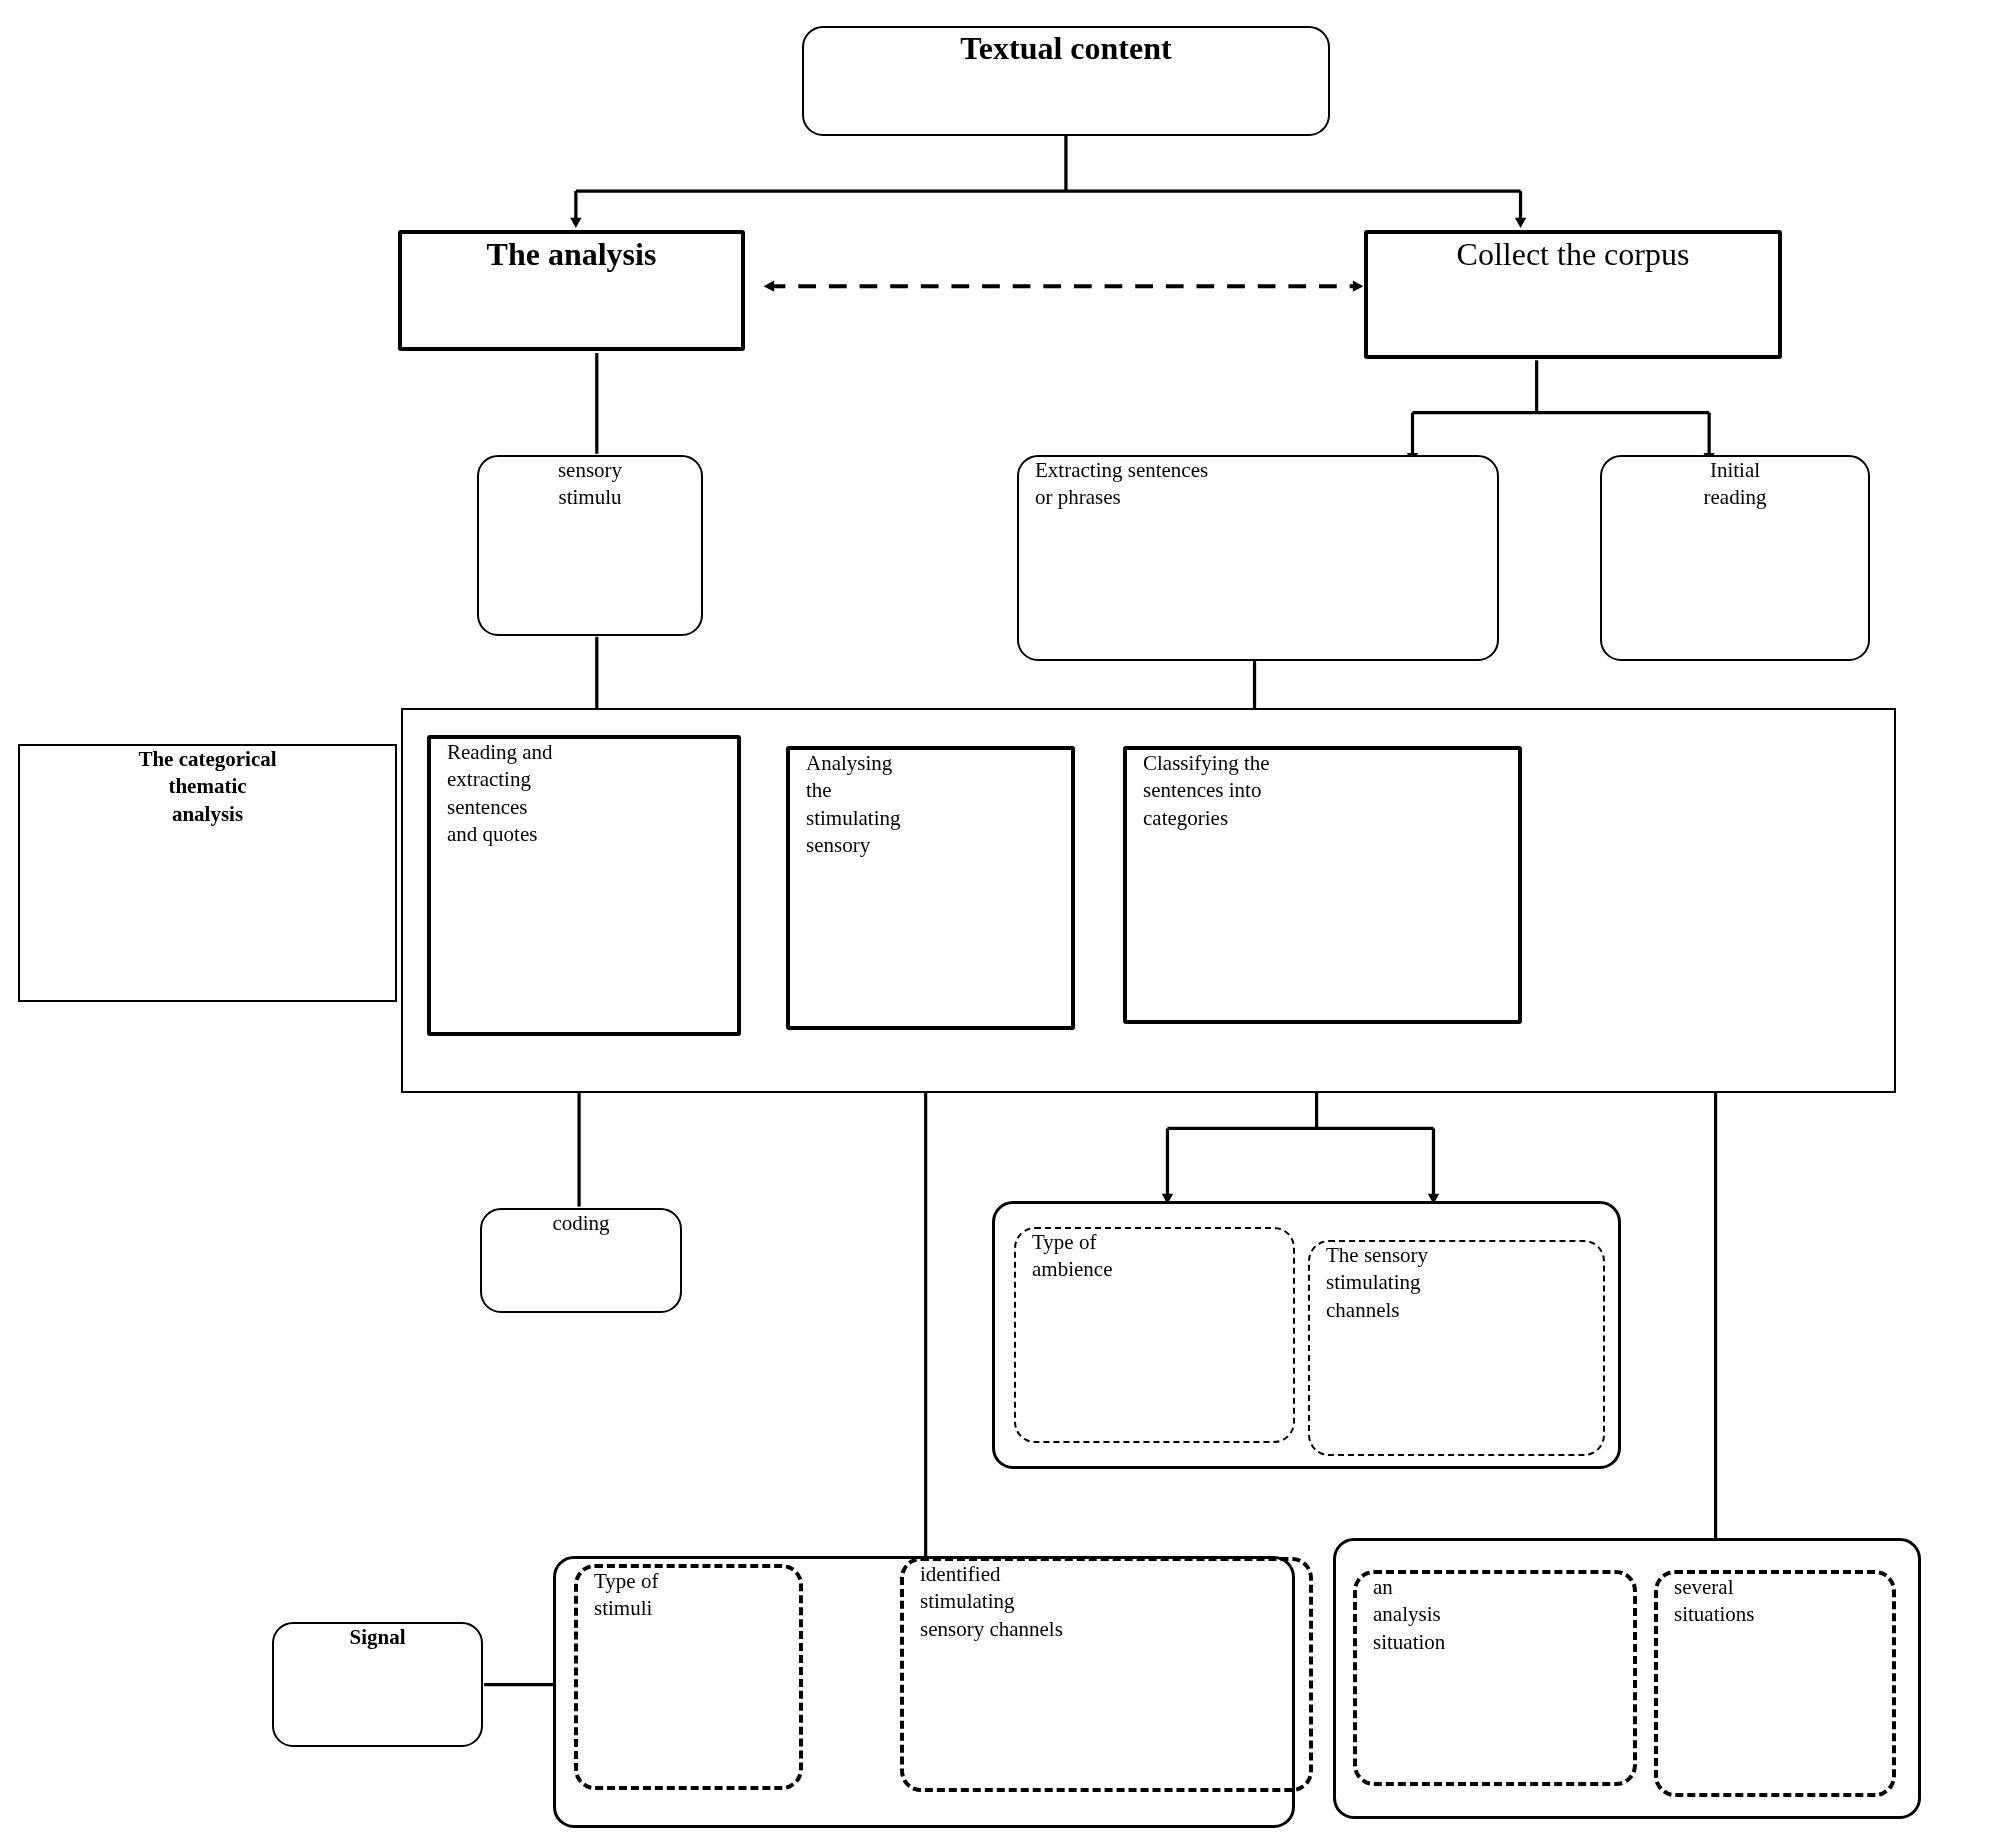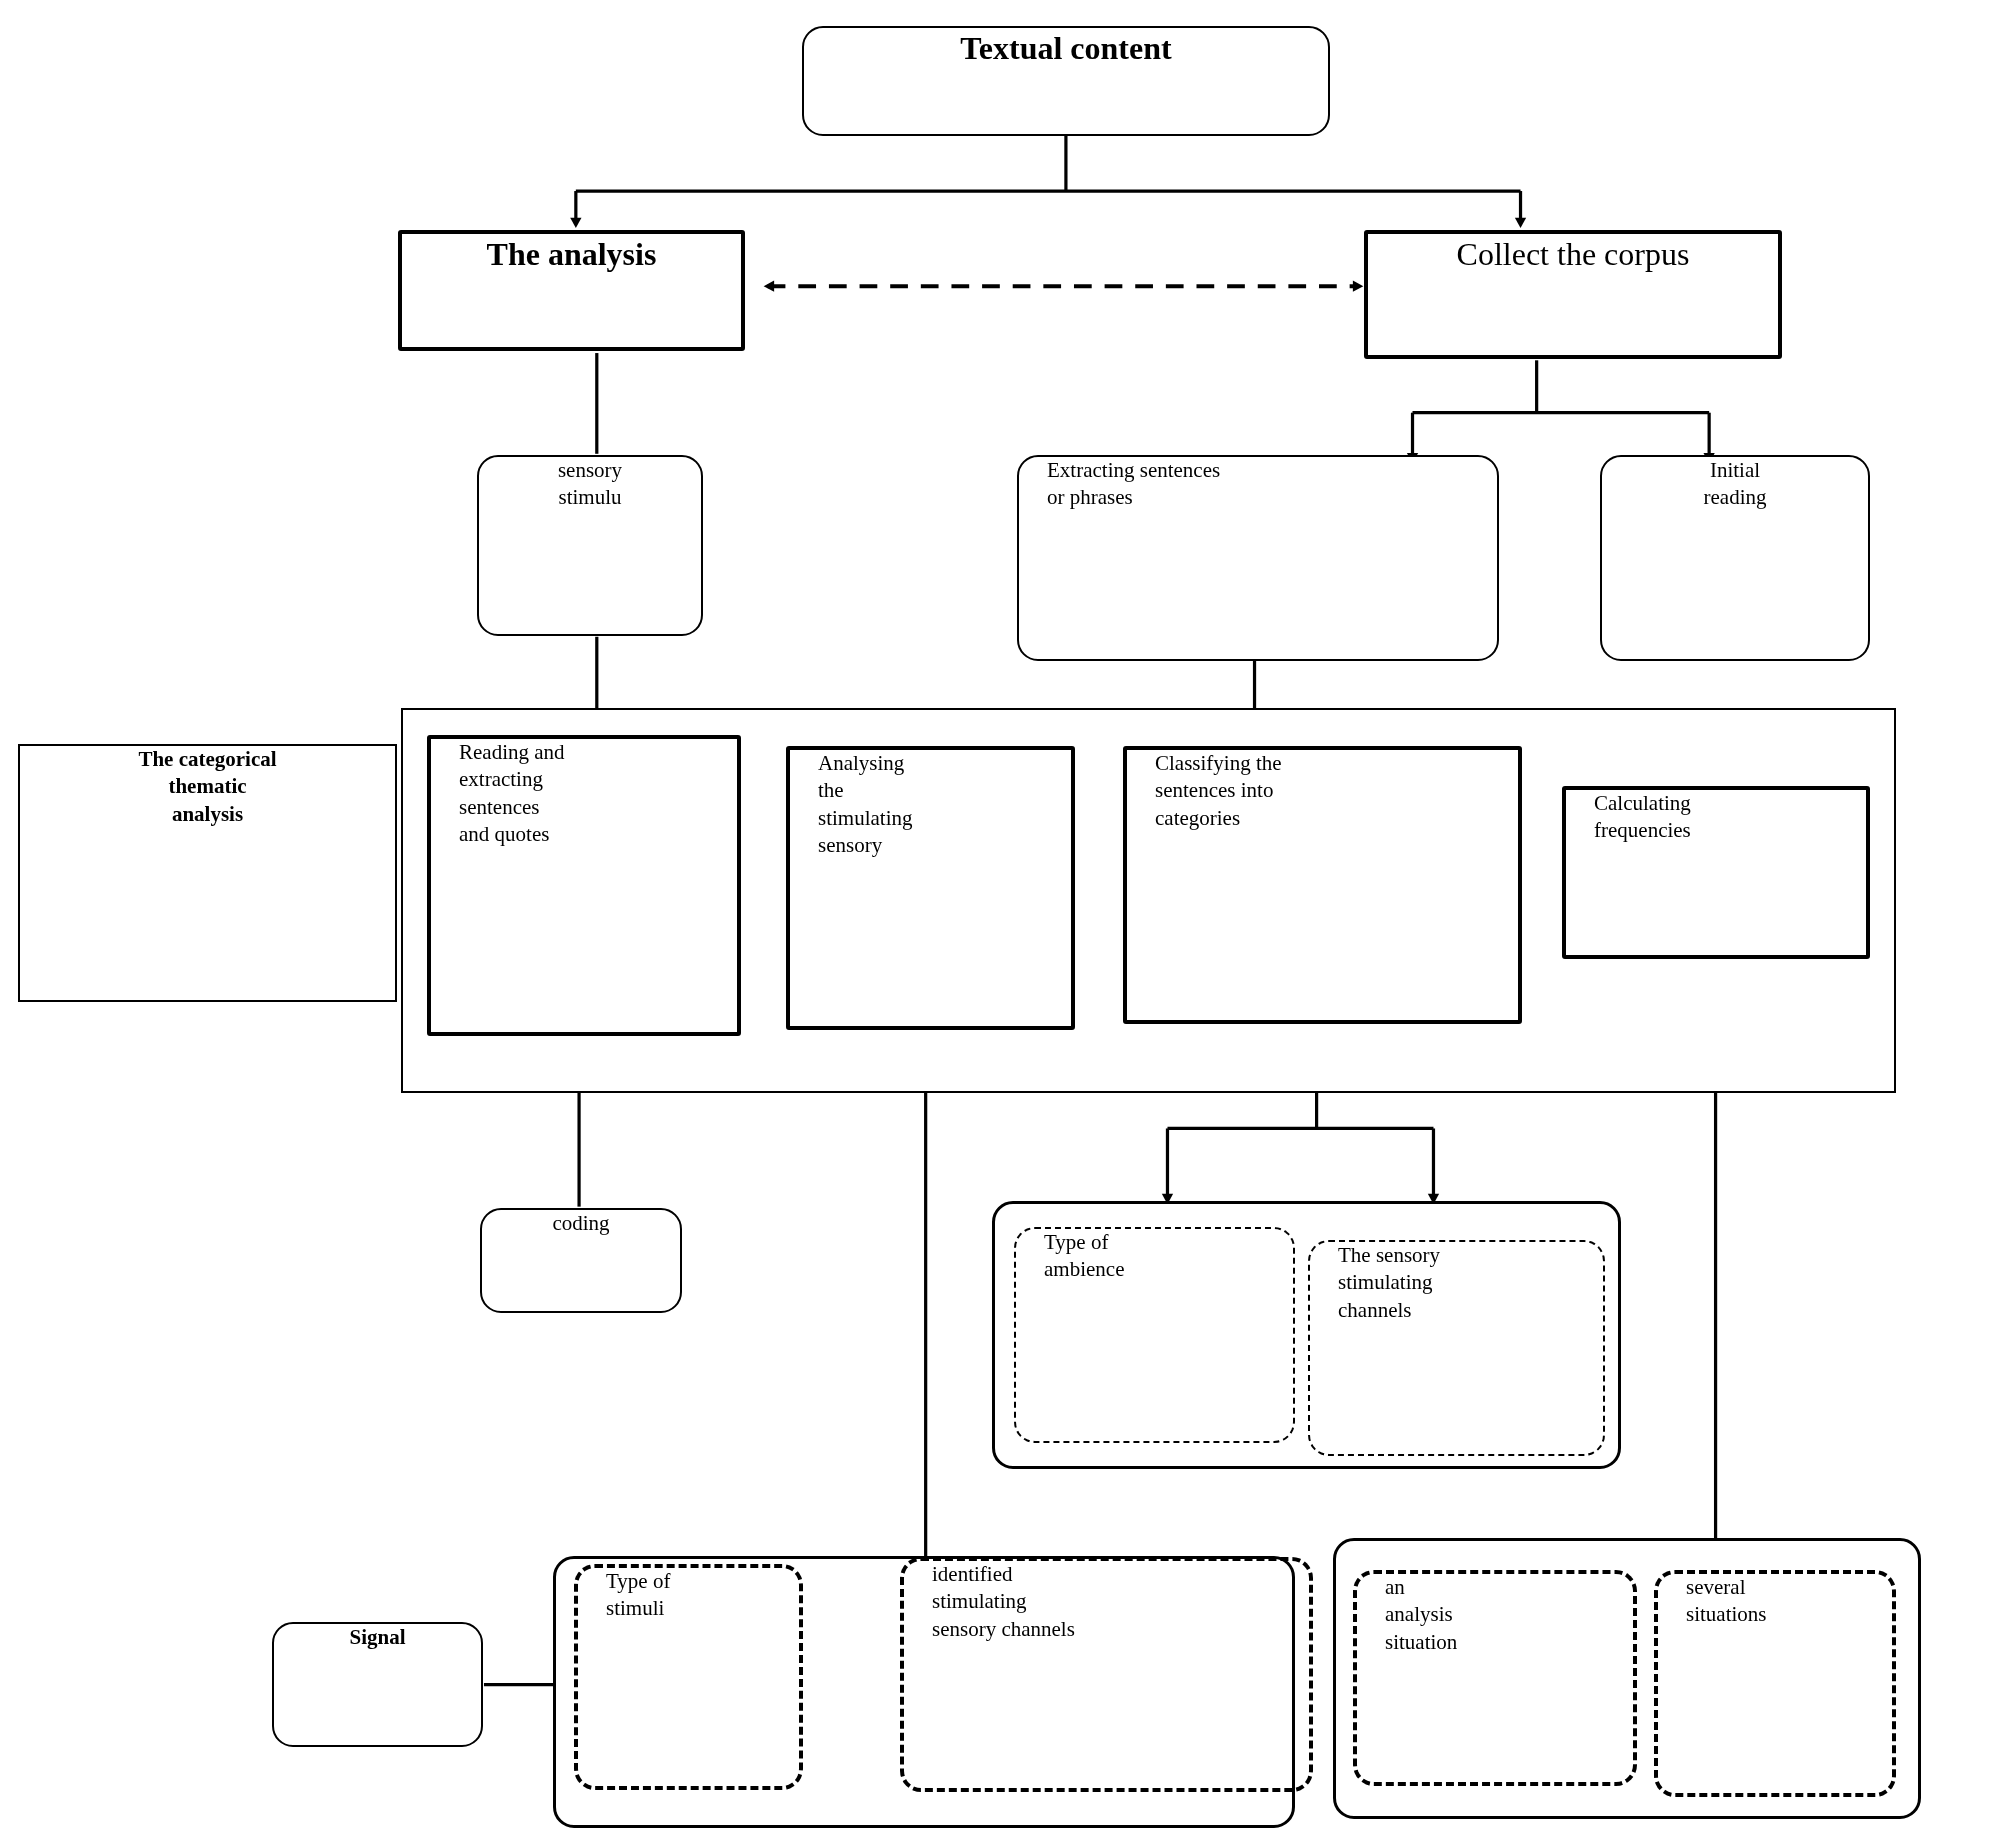--- a/index.html
+++ b/index.html
@@ -38,21 +38,21 @@
   
   .rnd-thick  { border: 4.8px solid #000; border-radius: 3px; }
   .rnd-med    { border: 3.2px solid #000; border-radius: 21px; }
   .rnd-thin   { border: 2.4px solid #000; border-radius: 21px; }
   .sq-thin    { border: 2.4px solid #000; border-radius: 0; }
   .dash-thin  { border: 2.4px dashed #000; border-radius: 21px; background: transparent; }
   .dash-thick { border: 4.8px dashed #000; border-radius: 21px; background: transparent; }
 
   .bold { font-weight: bold; }
   .left { text-align: left; }
-  .left .txt { text-align: left; padding-left: 28px; }
+  .left .txt { text-align: left; padding-left: 16px; }
 
   .group-wrap { z-index: 4; background:#fff; }
   .inner-cell { z-index: 6; }
 
   .fs-lg { font-size: 32px; }
   .fs-md { font-size: 21px; }
 </style>
 </head>
 <body>
 
@@ -151,24 +151,20 @@
 stimulating
 sensory</span>
   </div>
 
   <div class="node rnd-thick fs-md left inner-cell" style="left:1123px; top:746px; width:399px; height:278px; white-space:pre-line;">
     <span class="txt">Classifying the
 sentences into
 categories</span>
   </div>
 
-  <div class="node rnd-thick fs-md left inner-cell" style="left:1562px; top:786px; width:308px; height:173px; white-space:pre-line;">
-    <span class="txt">Calculating
-frequencies</span>
-  </div>
 
   <div class="node rnd-thin fs-md" style="left:480px; top:1208px; width:202px; height:105px;">
     <span class="txt">coding</span>
   </div>
 
   <div class="node rnd-med group-wrap" style="left:992px; top:1201px; width:629px; height:268px;">
   </div>
   <div class="node dash-thin fs-md left inner-cell" style="left:1014px; top:1227px; width:281px; height:216px; white-space:pre-line;">
     <span class="txt">Type of
 ambience</span>

